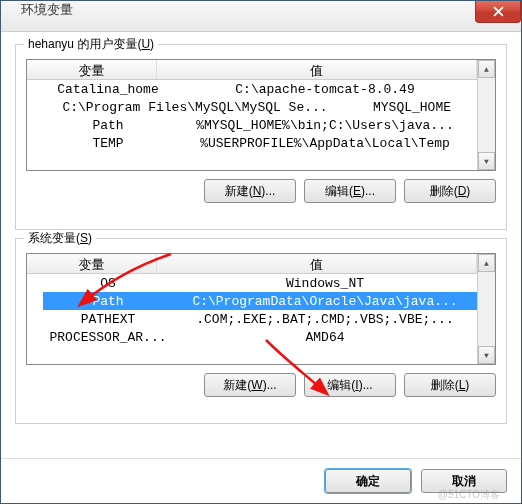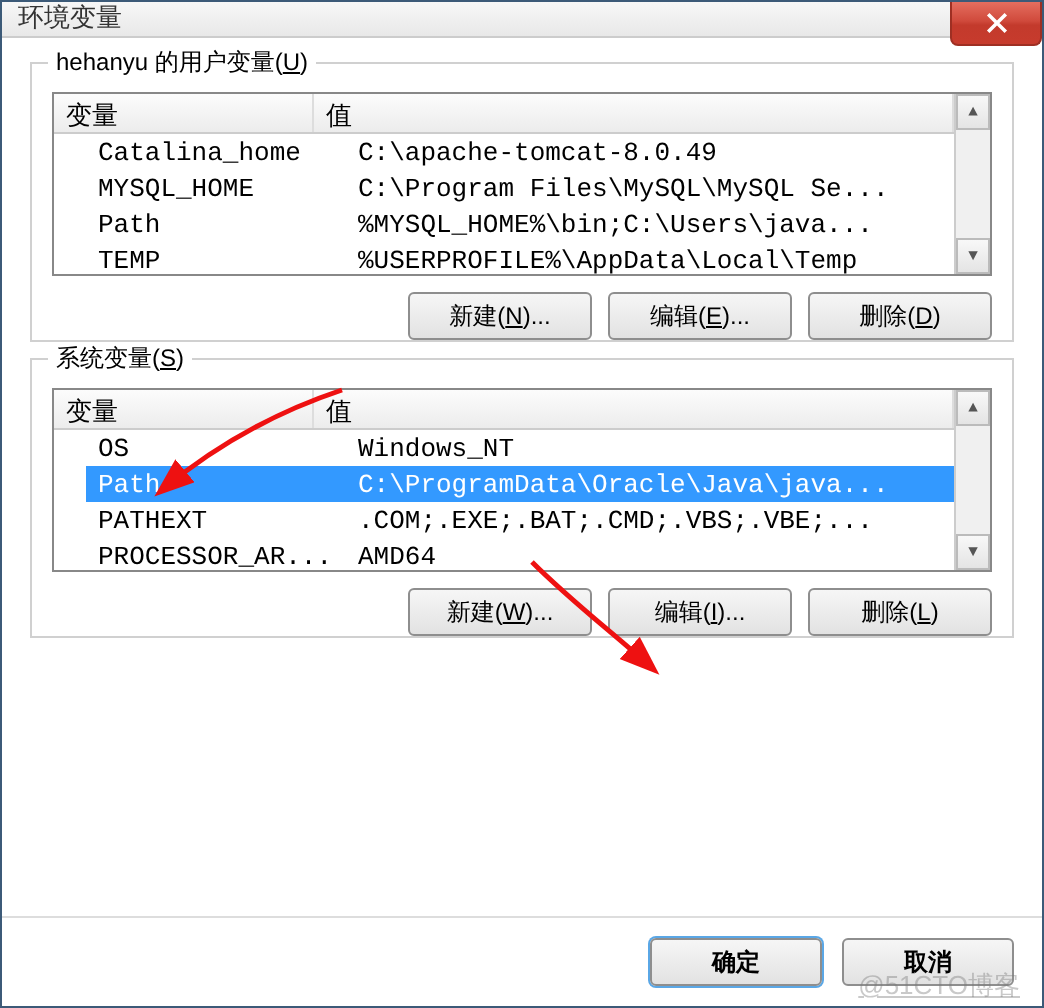--- a/index.html
+++ b/index.html
@@ -13,26 +13,26 @@
     }
     .window {
       width: 522px;
       height: 504px;
       border: 1px solid #3c5a78;
       background: #fff;
       display: flex;
       flex-direction: column;
     }
     .titlebar {
-      height: 18px;
+      height: 31px;
       background: linear-gradient(#f7f7f7, #e8e8e8);
       border-bottom: 1px solid #ccc;
       display: flex;
-      align-items: flex-end;
-      padding-left: 8px;
+      align-items: flex-start;
+      padding-left: 20px;
       position: relative;
     }
     .title-text { font-size: 13px; color: #333; }
     .close-btn {
       position: absolute;
       right: 0; top: 0;
       width: 46px; height: 22px;
       background: linear-gradient(#e46e5f, #d04a3c 45%, #c33a2c 55%, #c73b2d);
       border: 1px solid #9e2f23;
       border-top: none;
@@ -47,35 +47,36 @@
     }
     .body-area {
       flex: 1;
       padding: 12px 14px 10px 14px;
       display: flex;
       flex-direction: column;
       gap: 8px;
     }
     .groupbox {
       border: 1px solid #d0d0d0;
-      padding: 14px 10px 0 10px;
+      padding: 14px 10px 26px 10px;
       position: relative;
+      text-align: center;
     }
     .groupbox-label {
       position: absolute;
       top: -9px; left: 8px;
       background: #fff;
       padding: 0 4px;
       font-size: 12px;
     }
     .accel { text-decoration: underline; }
     .listbox {
       border: 1px solid #888;
       background: #fff;
-      height: 92px;
+      height: 112px;
       display: flex;
       font-family: "SimSun","NSimSun","Courier New",monospace;
       font-size: 13px;
     }
     .list-content {
       flex: 1;
       overflow: hidden;
     }
     .list-header {
       display: flex;
@@ -147,26 +148,25 @@
       font-weight: bold;
     }
     .footer .btn { min-width: 86px; }
     .ok-btn { box-shadow: 0 0 0 1px #5aa7e6; }
     .arrow {
       position: absolute;
       pointer-events: none;
     }
     .watermark {
       position: absolute;
-      right: 12px;
+      right: 22px;
       bottom: 2px;
       color: rgba(120,120,120,0.4);
-      font-size: 13px;
+      font-size: 10px;
       pointer-events: none;
-      text-decoration: underline;
     }
   </style>
 </head>
 <body>
 
 <div class="window">
   <div class="titlebar">
     <span class="title-text">环境变量</span>
     <div class="close-btn">
       <svg width="11" height="11" viewBox="0 0 10 10">
@@ -186,22 +186,22 @@
           <div class="list-header">
             <div class="col col-name">变量</div>
             <div class="col col-value">值</div>
           </div>
           <div class="list-rows">
             <div class="row">
                 <div class="col col-name">Catalina_home</div>
                 <div class="col col-value">C:\apache-tomcat-8.0.49</div>
               </div>
             <div class="row">
+                <div class="col col-value">C:\Program Files\MySQL\MySQL Se...</div>
                 <div class="col col-name">MYSQL_HOME</div>
-                <div class="col col-value">C:\Program Files\MySQL\MySQL Se...</div>
               </div>
             <div class="row">
                 <div class="col col-name">Path</div>
                 <div class="col col-value">%MYSQL_HOME%\bin;C:\Users\java...</div>
               </div>
             <div class="row">
                 <div class="col col-name">TEMP</div>
                 <div class="col col-value">%USERPROFILE%\AppData\Local\Temp</div>
               </div>
           </div>

